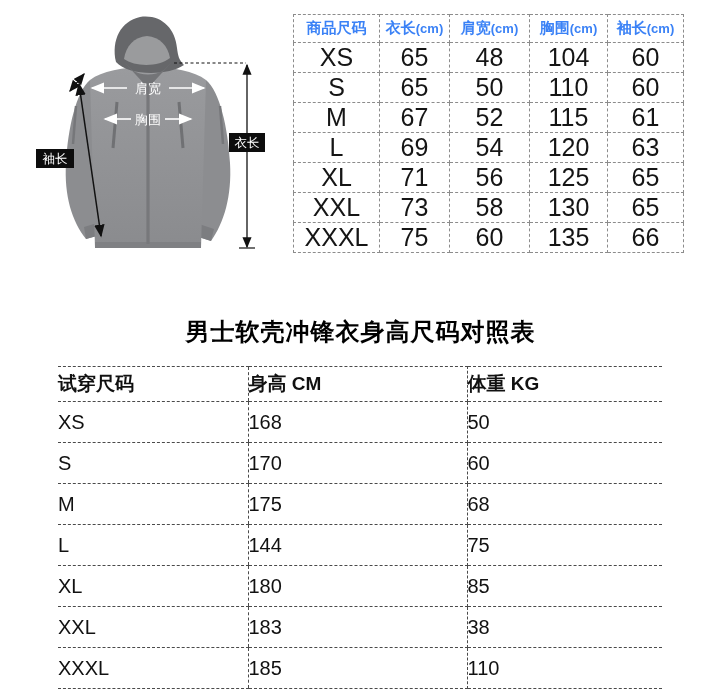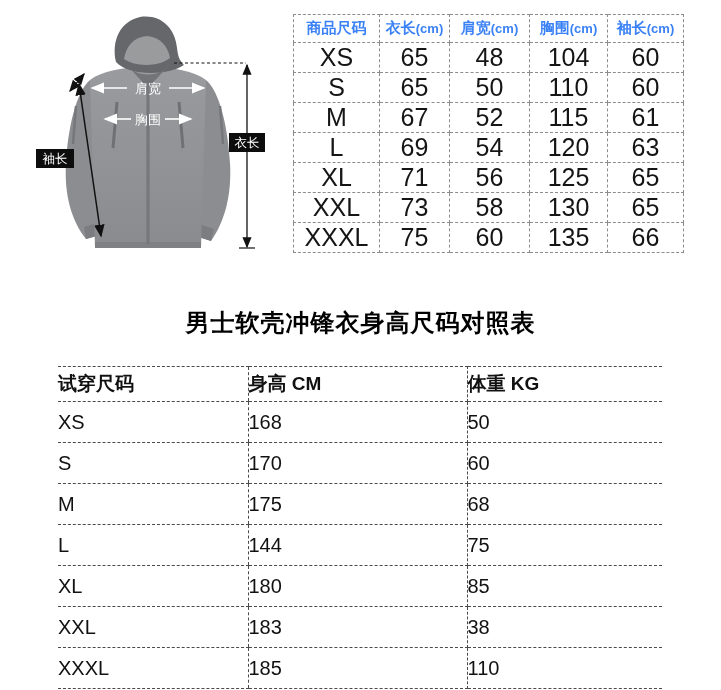--- a/index.html
+++ b/index.html
@@ -24,21 +24,21 @@
   table.size-table td { height:28px; font-size:25px; font-weight:400; color:#151515; }
 
   
   .note {
     position:absolute; left:264px; top:244px; width:457px;
     text-align:center; font-size:15px; line-height:16px; color:#3a3a3a;
   }
 
   
   .h-title {
-    position:absolute; left:0; top:307px; width:721px; text-align:center;
+    position:absolute; left:0; top:316px; width:721px; text-align:center;
     font-size:24px; font-weight:700; color:#000; letter-spacing:1px;
   }
   table.height-table {
     position:absolute; left:58px; top:366px; width:604px;
     border-collapse:collapse; table-layout:fixed;
   }
   table.height-table th, table.height-table td {
     text-align:left; padding:0; border-bottom:1px dashed #4a4a4a; white-space:nowrap;
   }
   table.height-table th { height:34px; font-size:19px; font-weight:700; color:#111; border-top:1px dashed #4a4a4a; }

